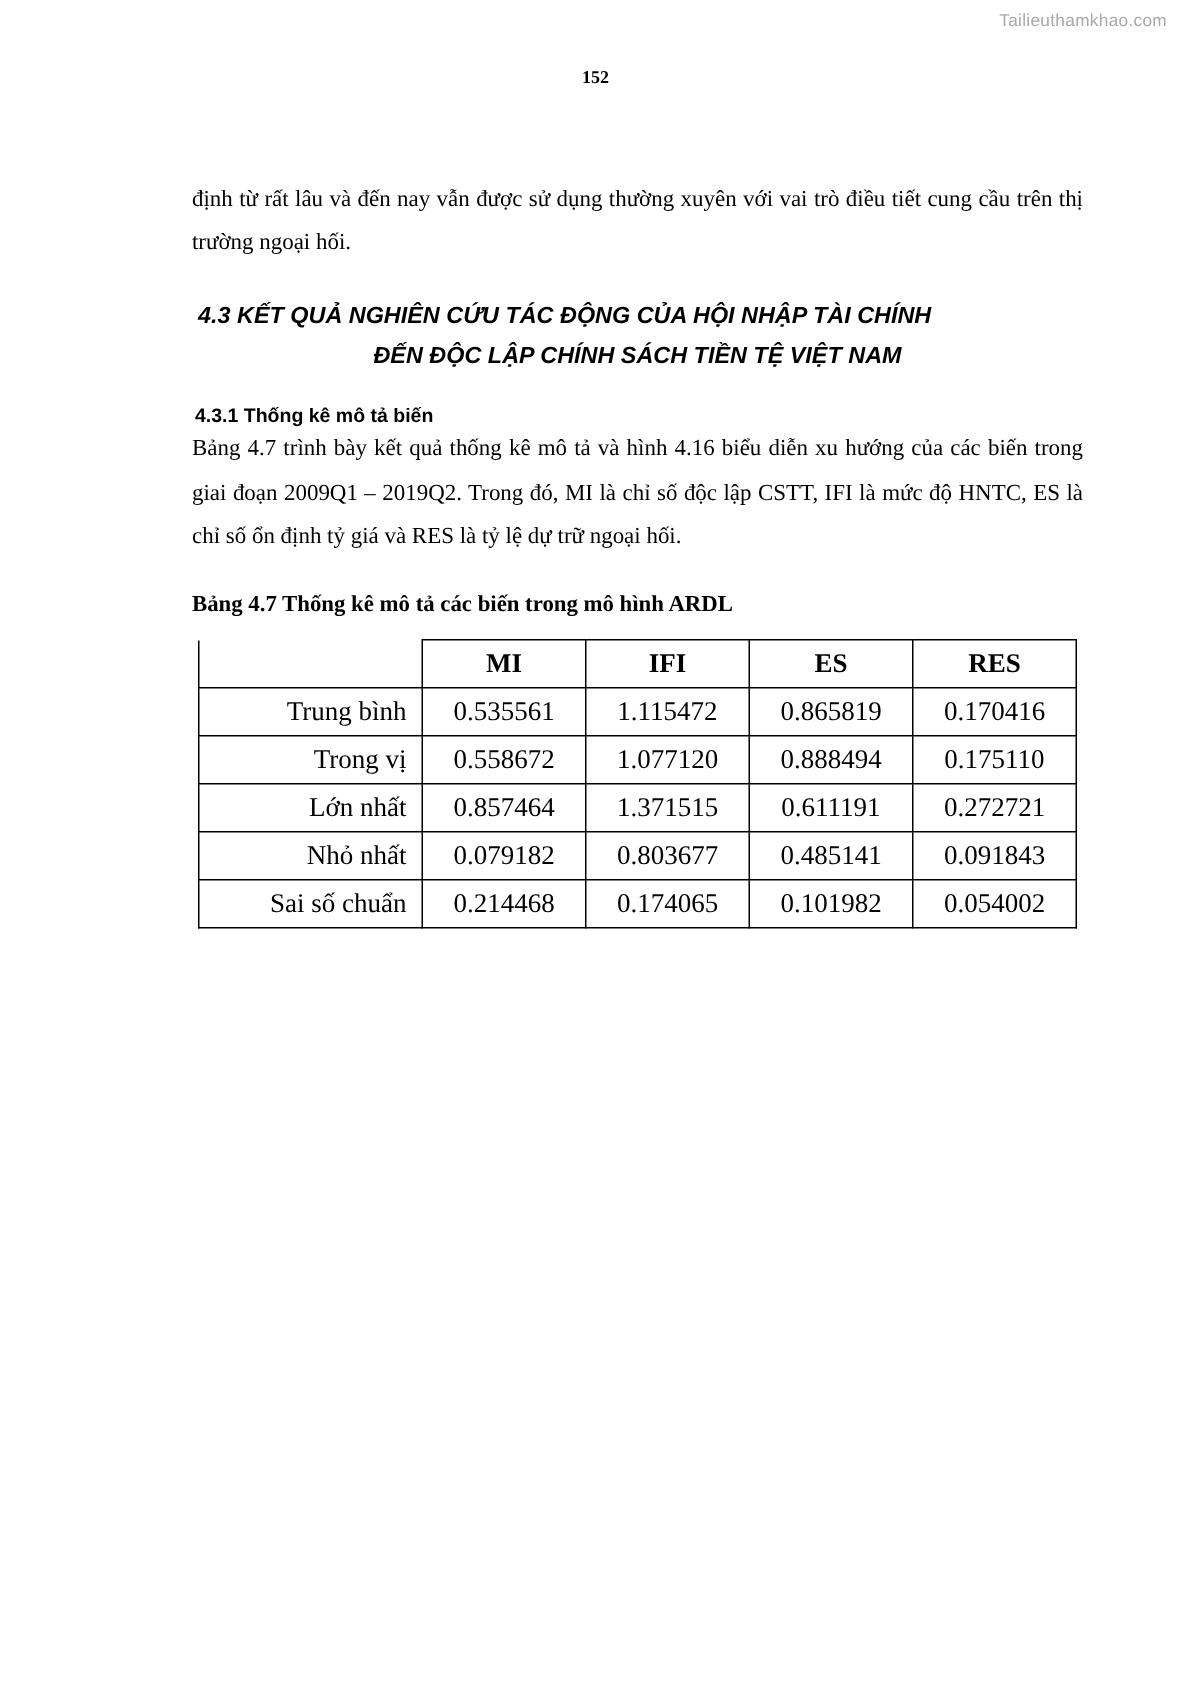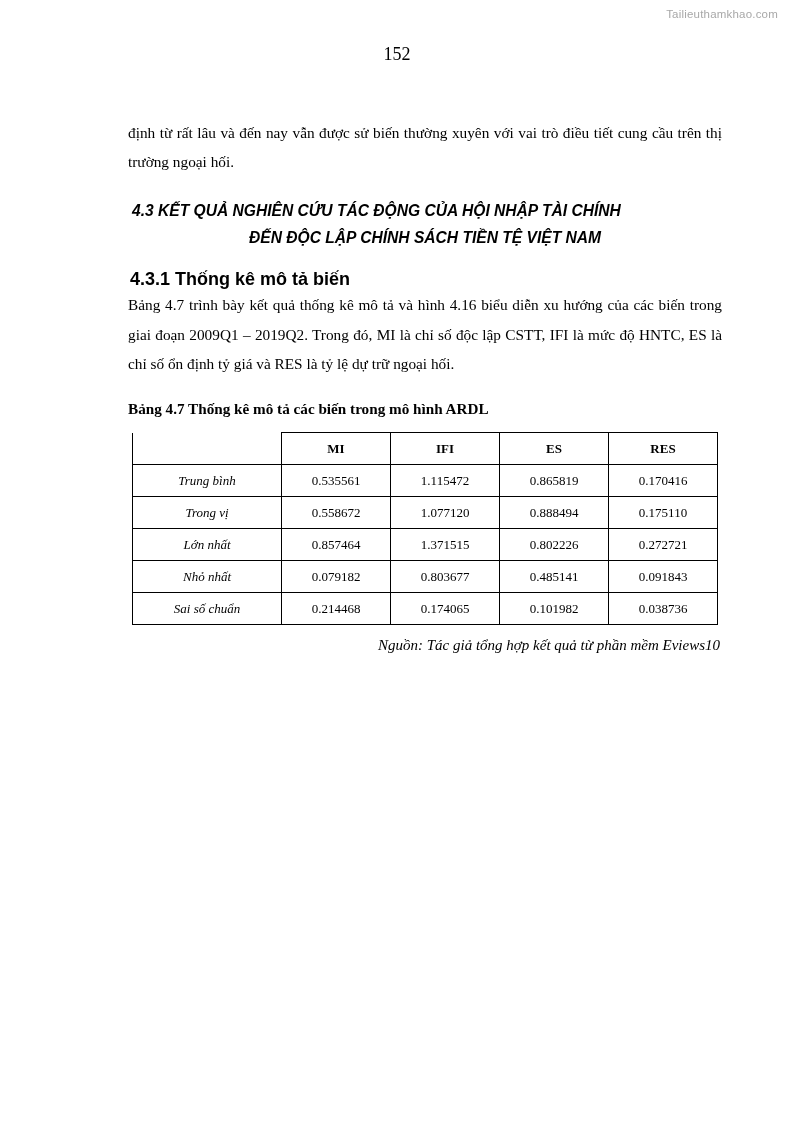--- a/index.html
+++ b/index.html
@@ -29,22 +29,23 @@
     font-size: 11.5px;
     color: #a8a8a8;
     letter-spacing: 0.2px;
   }
   .page-number {
     position: absolute;
     top: 44px;
     left: 0;
     width: 794px;
     text-align: center;
-    font-size: 18px;
+    font-size: 12px;
     font-family: "Liberation Serif", serif;
+    font-weight: bold;
   }
   .content {
     position: absolute;
     top: 118px;
     left: 128px;
     width: 594px;
   }
   p.body-text {
     margin: 0 0 0 0;
     font-size: 15.3px;
@@ -67,57 +68,56 @@
     padding-left: 4px;
   }
   .heading-main .line2 {
     display: block;
     text-align: center;
   }
   .heading-sub {
     margin: 18px 0 0 2px;
     font-family: "Liberation Sans", sans-serif;
     font-weight: bold;
-    font-size: 18px;
+    font-size: 13px;
   }
   .para-block {
     margin-top: 0;
   }
   .table-caption {
     margin-top: 22px;
     font-weight: bold;
     font-size: 15.2px;
     font-family: "Liberation Serif", serif;
   }
   table.data-table {
     margin-top: 14px;
     margin-left: 4px;
     border-collapse: collapse;
     width: 586px;
-    font-size: 13px;
+    font-size: 18px;
   }
   table.data-table td, table.data-table th {
     border: 1px solid #000000;
     height: 31px;
     padding: 0 10px;
     font-weight: normal;
   }
   table.data-table thead th {
     font-weight: bold;
     text-align: center;
   }
   table.data-table thead th.corner {
     border-left: 1px solid #000000;
     border-top: 1px solid #ffffff;
     border-right: 1px solid #000000;
   }
   table.data-table tbody td.rowlabel {
-    text-align: center;
+    text-align: right;
     width: 128px;
-    font-style: italic;
   }
   table.data-table tbody td.value {
     text-align: center;
   }
   .source-note {
     margin-top: 12px;
     text-align: right;
     font-style: italic;
     font-size: 15px;
     padding-right: 2px;
@@ -127,21 +127,21 @@
 <body>
 
 <div class="page">
 
   <div class="watermark">Tailieuthamkhao.com</div>
 
   <div class="page-number">152</div>
 
   <div class="content">
 
-    <p class="body-text">định từ rất lâu và đến nay vẫn được sử biến thường xuyên với vai trò điều tiết cung cầu trên thị trường ngoại hối.</p>
+    <p class="body-text">định từ rất lâu và đến nay vẫn được sử dụng thường xuyên với vai trò điều tiết cung cầu trên thị trường ngoại hối.</p>
 
     <div class="heading-main">
       <span class="line1">4.3 KẾT QUẢ NGHIÊN CỨU TÁC ĐỘNG CỦA HỘI NHẬP TÀI CHÍNH</span>
       <span class="line2">ĐẾN ĐỘC LẬP CHÍNH SÁCH TIỀN TỆ VIỆT NAM</span>
     </div>
 
     <div class="heading-sub">4.3.1 Thống kê mô tả biến</div>
 
     <div class="para-block">
       <p class="body-text">Bảng 4.7 trình bày kết quả thống kê mô tả và hình 4.16 biểu diễn xu hướng của các biến trong giai đoạn 2009Q1 – 2019Q2. Trong đó, MI là chỉ số độc lập CSTT, IFI là mức độ HNTC, ES là chỉ số ổn định tỷ giá và RES là tỷ lệ dự trữ ngoại hối.</p>
@@ -171,36 +171,35 @@
           <td class="rowlabel">Trong vị</td>
           <td class="value">0.558672</td>
           <td class="value">1.077120</td>
           <td class="value">0.888494</td>
           <td class="value">0.175110</td>
         </tr>
         <tr>
           <td class="rowlabel">Lớn nhất</td>
           <td class="value">0.857464</td>
           <td class="value">1.371515</td>
-          <td class="value">0.802226</td>
+          <td class="value">0.611191</td>
           <td class="value">0.272721</td>
         </tr>
         <tr>
           <td class="rowlabel">Nhỏ nhất</td>
           <td class="value">0.079182</td>
           <td class="value">0.803677</td>
           <td class="value">0.485141</td>
           <td class="value">0.091843</td>
         </tr>
         <tr>
           <td class="rowlabel">Sai số chuẩn</td>
           <td class="value">0.214468</td>
           <td class="value">0.174065</td>
           <td class="value">0.101982</td>
-          <td class="value">0.038736</td>
+          <td class="value">0.054002</td>
         </tr>
       </tbody>
     </table>
 
-    <div class="source-note">Nguồn: Tác giả tổng hợp kết quả từ phần mềm Eviews10</div>
 
   </div>
 </div>
 
 </body></html>

